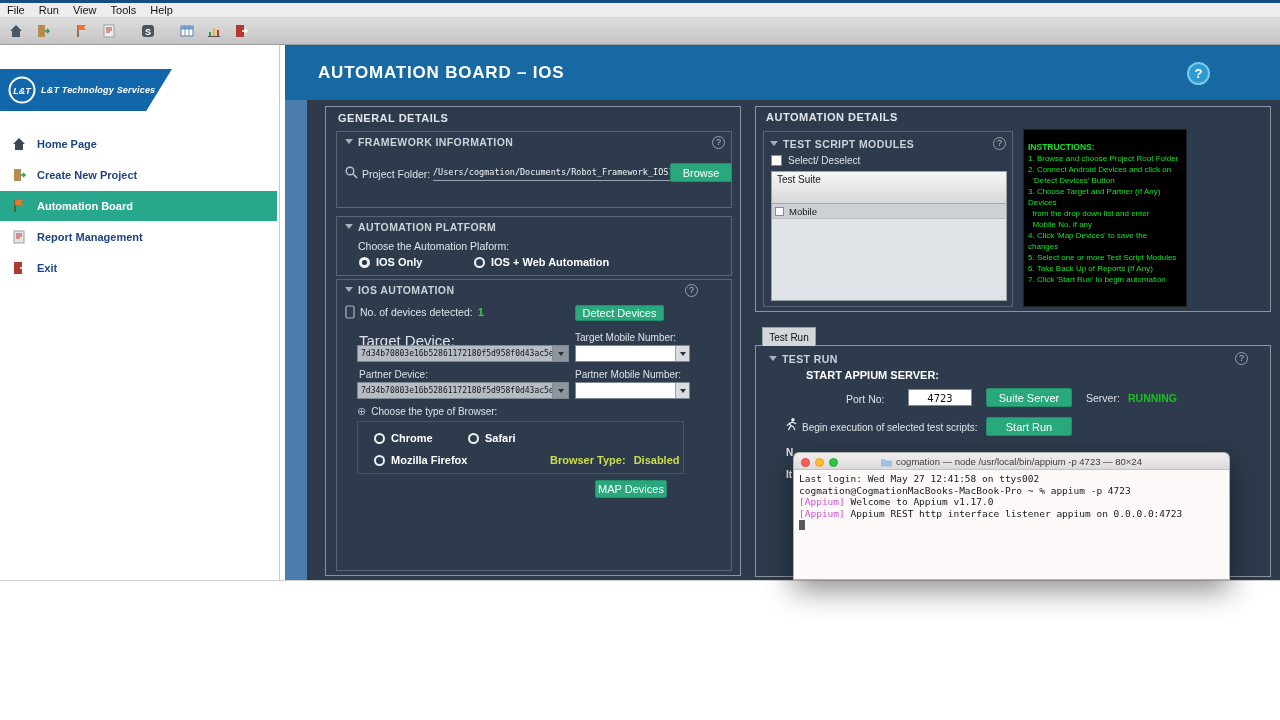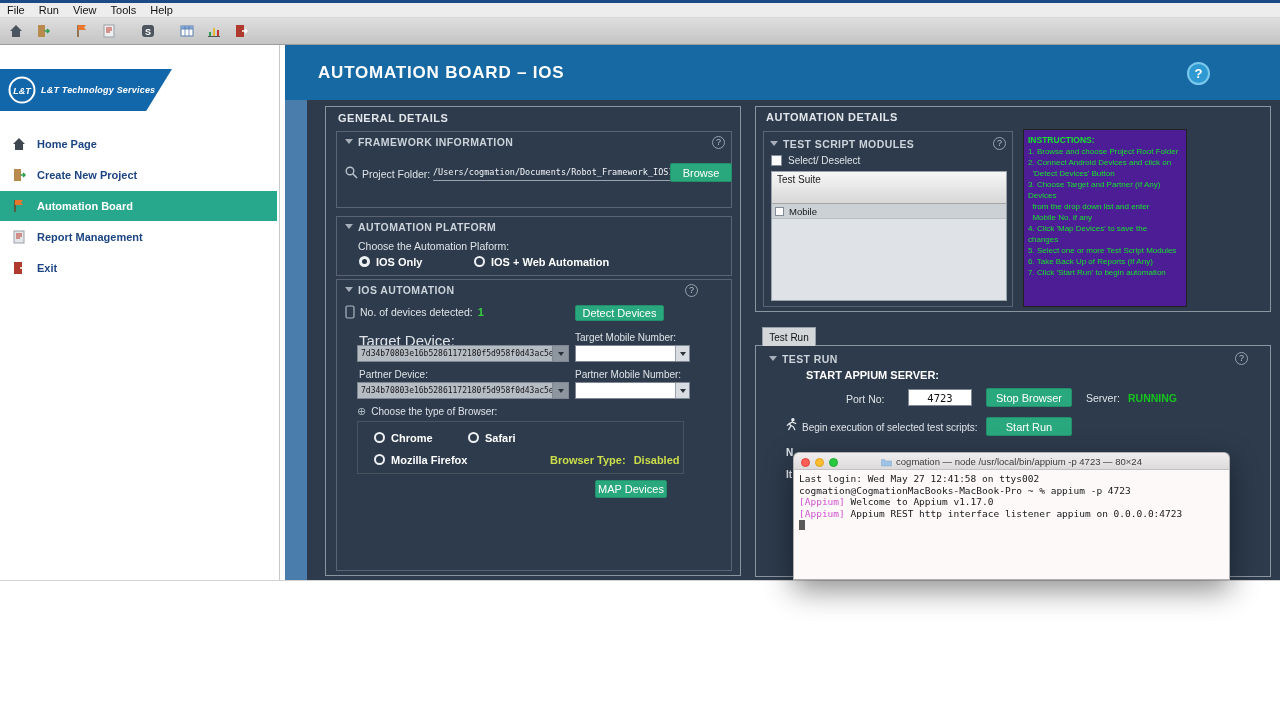--- a/index.html
+++ b/index.html
@@ -34,38 +34,38 @@
   .ptitle{position:absolute;color:#e2e6ea;font-weight:bold;font-size:11px;letter-spacing:.5px}
   .shead{position:absolute;color:#ccd3da;font-weight:bold;font-size:10.5px;letter-spacing:.4px}
   .tri{position:absolute;width:0;height:0;border-left:4px solid transparent;border-right:4px solid transparent;border-top:5px solid #a7b0ba;cursor:pointer}
   .qm{position:absolute;width:13px;height:13px;border:1px solid #98a2ae;border-radius:50%;color:#b6c0cb;font-size:9px;line-height:11px;text-align:center;cursor:pointer}
   .lbl{position:absolute;color:#dfe3e8;font-size:10.5px}
   .btn{position:absolute;background:#2aa87d;color:#fff;border:1px solid #23906b;border-radius:2px;font-size:11px;display:flex;align-items:center;justify-content:center;cursor:pointer;font-family:"Liberation Sans",sans-serif}
   .radio{width:11px;height:11px;border:2px solid #eef1f4;border-radius:50%;display:inline-block;background:transparent}
   .radio.sel{background:#eef1f4}
   .radio.sel::after{content:"";display:block;width:5px;height:5px;border-radius:50%;background:#25313f;margin:1px auto 0}
   .rlabel{color:#fff;font-weight:bold;font-size:11px;margin-left:6px}
-  .rgroup{position:absolute;display:flex;align-items:flex-start;cursor:pointer}
+  .rgroup{position:absolute;display:flex;align-items:center;cursor:pointer}
   .cb{width:11px;height:11px;background:#fdfdfd;border:1px solid #848d97;display:inline-block;cursor:pointer}
   .dd{position:absolute;height:17px;background:#b6bcc3;border:1px solid #7f8892;display:flex;cursor:pointer}
   .dd .ddtxt{flex:1;font-family:"DejaVu Sans Mono",monospace;font-size:8px;color:#15161a;line-height:15px;padding-left:3px;overflow:hidden;white-space:nowrap}
   .dd .ddarr{width:16px;background:#8d959e;border-left:1px solid #7f8892;display:flex;align-items:center;justify-content:center}
   .caret{width:0;height:0;border-left:3.5px solid transparent;border-right:3.5px solid transparent;border-top:4px solid #2b3138}
   .combo{position:absolute;height:17px;background:#fff;border:1px solid #7f8892;display:flex}
   .combo input{flex:1;border:0;outline:none;font-size:10px;padding:0 3px;min-width:0}
   .combo .ddarr{width:14px;background:#d9dce0;border-left:1px solid #9aa2ab;display:flex;align-items:center;justify-content:center;cursor:pointer}
   .field{background:transparent;border:0;border-bottom:1px solid #9aa3ad;color:#f2f4f7;outline:none}
   
   .ttable{position:absolute;border:1px solid #9aa2ab;background:#dfe2e6}
   .thead{height:32px;background:linear-gradient(#f6f6f6,#d8d8d8);border-bottom:1px solid #a5a5a5;font-size:10px;font-weight:normal;color:#1a1a1a;line-height:16px;padding-left:5px}
   .trow{height:15px;background:#ccd1d6;border-bottom:1px solid #b9bec3;display:flex;align-items:center;cursor:pointer}
   .trow .cb{width:9px;height:9px;margin-left:3px}
   .trow .tlabel{font-size:9.5px;color:#14161a;margin-left:5px}
   
-  .instr{position:absolute;background:#4c1d95;border:1px solid #222;padding:5px 4px;overflow:hidden}
+  .instr{position:absolute;background:#000000;border:1px solid #222;padding:12px 4px;overflow:hidden}
   .instr .ititle{color:#17e32b;font-size:8.5px;font-weight:bold;line-height:11px}
   .instr .iline{color:#17e32b;font-size:8px;line-height:11px;white-space:pre-wrap}
   
   .tab{position:absolute;background:#d4d7da;border:1px solid #97a0a9;border-bottom:none;color:#111;font-size:10px;display:flex;align-items:center;justify-content:center;cursor:pointer;z-index:2}
   
   .term{position:absolute;width:437px;height:128px;z-index:10;box-shadow:0 10px 30px rgba(0,0,0,.45);border-radius:6px 6px 0 0}
   .termbar{height:18px;background:linear-gradient(#f0eeee,#dcdada);border:1px solid #b0b0b0;border-bottom:1px solid #c4c2c2;border-radius:6px 6px 0 0;position:relative;cursor:move}
   .light{position:absolute;top:4.5px;width:9px;height:9px;border-radius:50%;cursor:pointer}
   .termtitle{text-align:center;font-size:9.5px;color:#3c3c3c;line-height:18px;display:flex;align-items:center;justify-content:center;gap:4px}
   .termbody{height:110px;background:#fdf9f9;border:1px solid #b0b0b0;border-top:0;padding:3px 5px;font-family:"DejaVu Sans Mono",monospace;font-size:9.5px;line-height:11.5px;color:#16181a}
@@ -350,21 +350,21 @@
       <div class="tab" style="left:455px;top:227px;width:54px;height:19px">Test Run</div>
       <div class="obox" style="left:448px;top:245px;width:516px;height:232px">
         <div class="tri" style="left:13px;top:10px"></div>
         <div class="shead" style="left:26px;top:7px">TEST RUN</div>
         <div class="qm" style="right:22px;top:6px">?</div>
 
         <div class="abs" style="left:50px;top:23px;color:#fff;font-weight:bold;font-size:11px">START APPIUM SERVER:</div>
 
         <div class="lbl" style="left:90px;top:47px">Port No:</div>
         <input class="abs mono" style="left: 152px; top: 43px; width: 64px; height: 17px; border: 1px solid rgb(127, 136, 146); font-size: 10.5px; text-align: center; outline: none; background: rgb(255, 255, 255); color: rgb(17, 17, 17);" value="4723">
-        <div class="btn" style="left:230px;top:42px;width:86px;height:19px">Stop Browser</div>
+        <div class="btn" style="left:230px;top:42px;width:86px;height:19px">Suite Server</div>
         <div class="lbl" style="left:330px;top:46px">Server:</div>
         <div class="abs" style="left:372px;top:46px;color:#16c41e;font-weight:bold;font-size:10.5px">RUNNING</div>
 
         <svg class="abs" style="left:28px;top:71px" width="15" height="15" viewBox="0 0 16 16">
           <circle cx="9.5" cy="2.8" r="1.8" fill="#e9edf2"></circle>
           <path d="M9 5 L5.5 7.5 L7.5 9 L5 13.5 M7.5 9 L10 10.5 L11.5 13.5 M9 5.5 L12.5 7 M6 6.5 L3.5 9" stroke="#e9edf2" stroke-width="1.3" fill="none" stroke-linecap="round"></path>
         </svg>
         <div class="lbl" style="left:46px;top:76px;font-size:10px">Begin execution of selected test scripts:</div>
         <div class="btn" style="left:230px;top:71px;width:86px;height:19px">Start Run</div>
 

